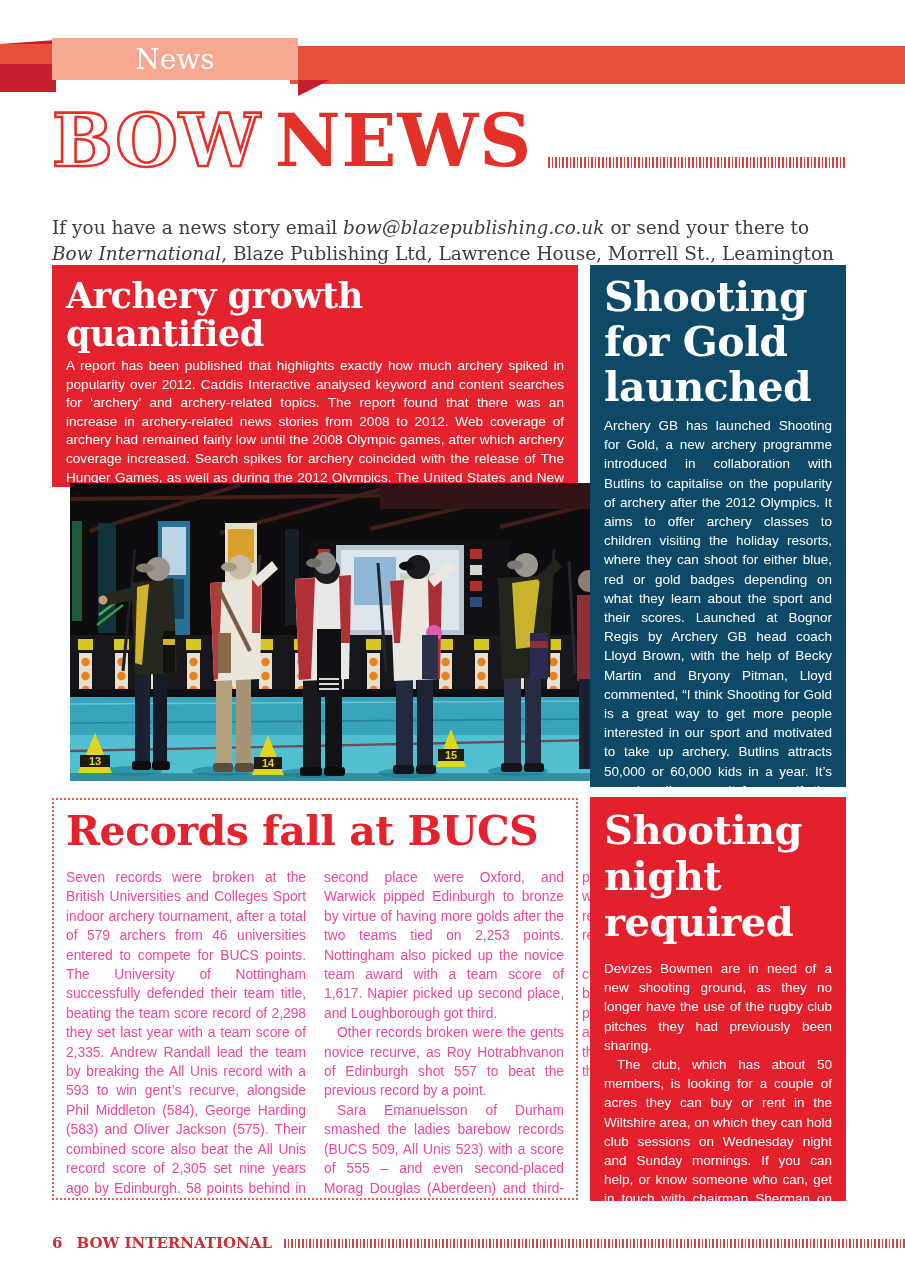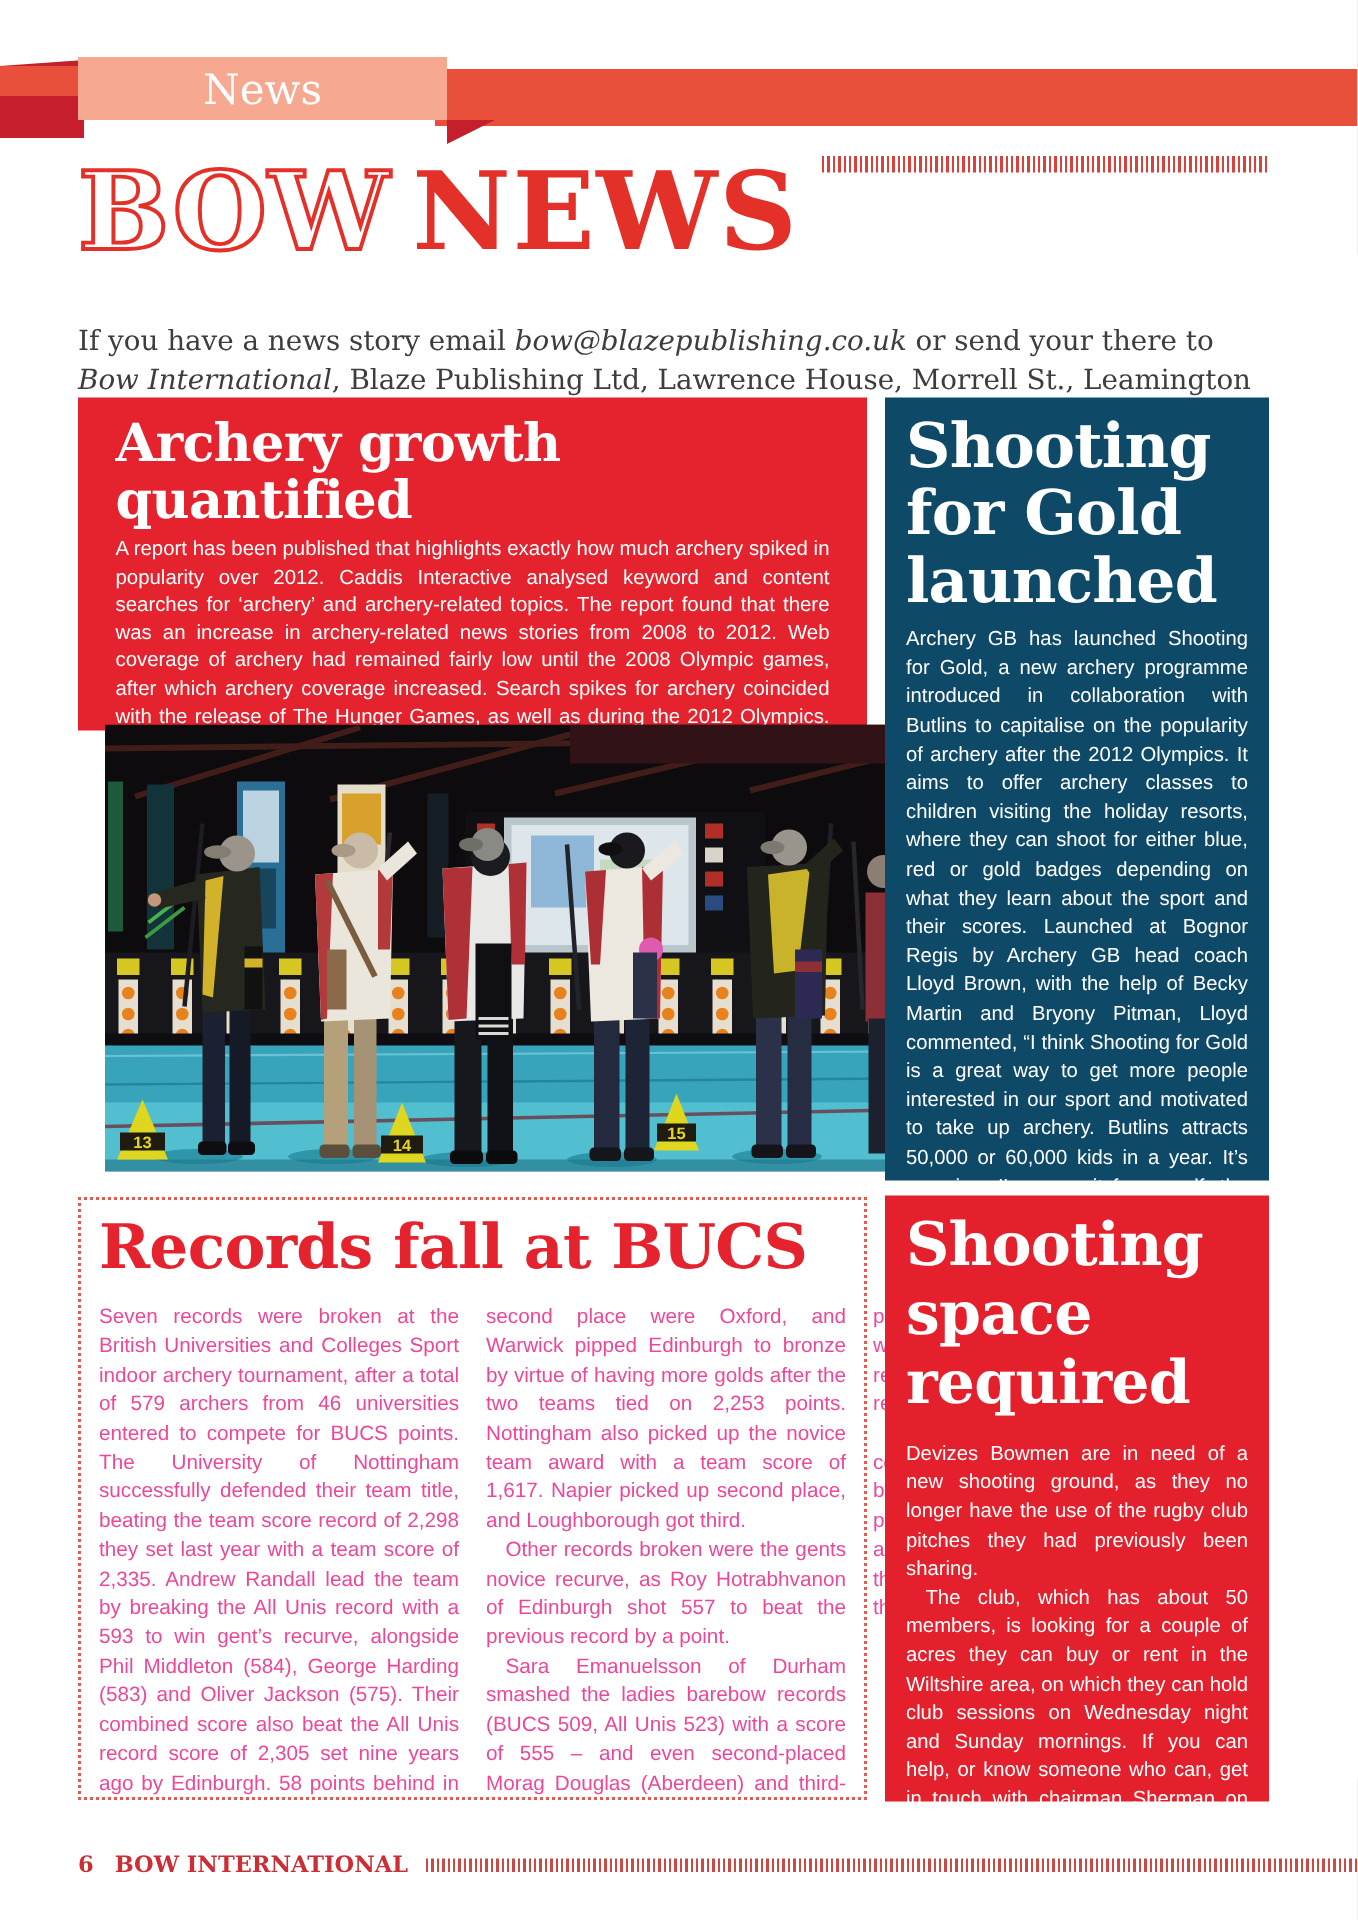--- a/index.html
+++ b/index.html
@@ -1,37 +1,37 @@
 <!DOCTYPE html>
 <html><head>
 <meta charset="utf-8">
 <style>
   html,body{margin:0;padding:0;background:#e8e8e8;}
   .page{position:relative;width:905px;height:1280px;background:#ffffff;overflow:hidden;
         font-family:"Liberation Sans","DejaVu Sans",sans-serif;}
   
   .ribbon{position:absolute;left:0;top:0;width:905px;height:100px;}
   
-  .title-row{position:absolute;left:52px;top:104px;width:793px;display:flex;}
+  .title-row{position:absolute;left:52px;top:104px;width:793px;display:flex;align-items:flex-end;}
   .title-word{font-family:"DejaVu Serif","Liberation Serif",serif;font-weight:700;font-size:72px;
               line-height:74px;letter-spacing:1px;white-space:nowrap;}
   .w-outline{color:#ffffff;-webkit-text-stroke:2.6px #e33129;text-shadow:0 0 0 #e33129;}
   .w-solid{color:#e33129;margin-left:14px;}
   .dotline{background-image:repeating-linear-gradient(90deg,currentColor 0 1.6px,transparent 1.6px 3.6px);}
   .title-rule{flex:1;height:11px;margin:0 0 10px 16px;color:#d8423c;}
   
   .intro{position:absolute;left:52px;top:196px;width:800px;
          font-family:"DejaVu Serif","Liberation Serif",serif;font-size:18.5px;line-height:26px;color:#3f3d3c;}
   .intro em{font-style:italic;}
   
   .headline{font-family:"DejaVu Serif","Liberation Serif",serif;font-weight:700;margin:0;
             letter-spacing:-0.5px;}
   
   .art-red{position:absolute;left:52px;top:265px;width:526px;height:222px;background:#e5232e;
-           box-sizing:border-box;padding:12px 25px;}
+           box-sizing:border-box;padding:12px 14px;}
   .art-red .headline{color:#fff;font-size:35px;line-height:38px;}
   .art-red .body{color:#fff;font-size:13.6px;line-height:18.6px;text-align:justify;margin:4px 0 0 0;}
   .photo{position:absolute;left:52px;top:465px;width:625px;height:298px;margin:18px;}
   .art-navy{position:absolute;left:590px;top:265px;width:256px;height:522px;background:#0e4a68;
             box-sizing:border-box;padding:10px 14px;}
   .art-navy .headline{color:#fff;font-size:41px;line-height:45px;}
   .art-navy .body{color:#fff;font-size:13.5px;line-height:19.2px;text-align:justify;margin:6px 0 0 0;}
   .art-bucs{position:absolute;left:52px;top:798px;width:526px;height:402px;box-sizing:border-box;
             border:2px dotted #e25a50;padding:8px 12px;background:#fff;}
   .art-bucs .headline{color:#e5232e;font-size:41px;line-height:46px;}
@@ -278,21 +278,21 @@
     <h2 class="headline">Records fall at BUCS</h2>
     <div class="cols">
         <p>Seven records were broken at the British Universities and Colleges Sport indoor archery tournament, after a total of 579 archers from 46 universities entered to compete for BUCS points. The University of Nottingham successfully defended their team title, beating the team score record of 2,298 they set last year with a team score of 2,335. Andrew Randall lead the team by breaking the All Unis record with a 593 to win gent’s recurve, alongside Phil Middleton (584), George Harding (583) and Oliver Jackson (575). Their combined score also beat the All Unis record score of 2,305 set nine years ago by Edinburgh. 58 points behind in second place were Oxford, and Warwick pipped Edinburgh to bronze by virtue of having more golds after the two teams tied on 2,253 points. Nottingham also picked up the novice team award with a team score of 1,617. Napier picked up second place, and Loughborough got third.</p>
         <p>Other records broken were the gents novice recurve, as Roy Hotrabhvanon of Edinburgh shot 557 to beat the previous record by a point.</p>
         <p>Sara Emanuelsson of Durham smashed the ladies barebow records (BUCS 509, All Unis 523) with a score of 555 – and even second-placed Morag Douglas (Aberdeen) and third-placed Jos Sarsby of Birmingham would have done enough to break the record, scoring 528, and 513 respectively.</p>
         <p>Archery GB chairman Dave Harrison commented, “It was a real pleasure to be asked as Lord Patron at such a prestigious event. With almost 600 archers taking part it makes this event the largest single day archery event in the UK.”</p>
       </div>
   </section>
 
   <aside class="art-red2">
-    <h2 class="headline">Shooting space required</h2>
+    <h2 class="headline">Shooting night required</h2>
     <div class="body2">
         <p>Devizes Bowmen are in need of a new shooting ground, as they no longer have the use of the rugby club pitches they had previously been sharing.</p>
         <p>The club, which has about 50 members, is looking for a couple of acres they can buy or rent in the Wiltshire area, on which they can hold club sessions on Wednesday night and Sunday mornings. If you can help, or know someone who can, get in touch with chairman Sherman on 07702 237339.</p>
       </div>
   </aside>
 
   <footer class="footer">
     <span class="pgnum">6</span>
     <span class="mag">BOW INTERNATIONAL</span>
     <span class="dotline footer-rule"></span>

